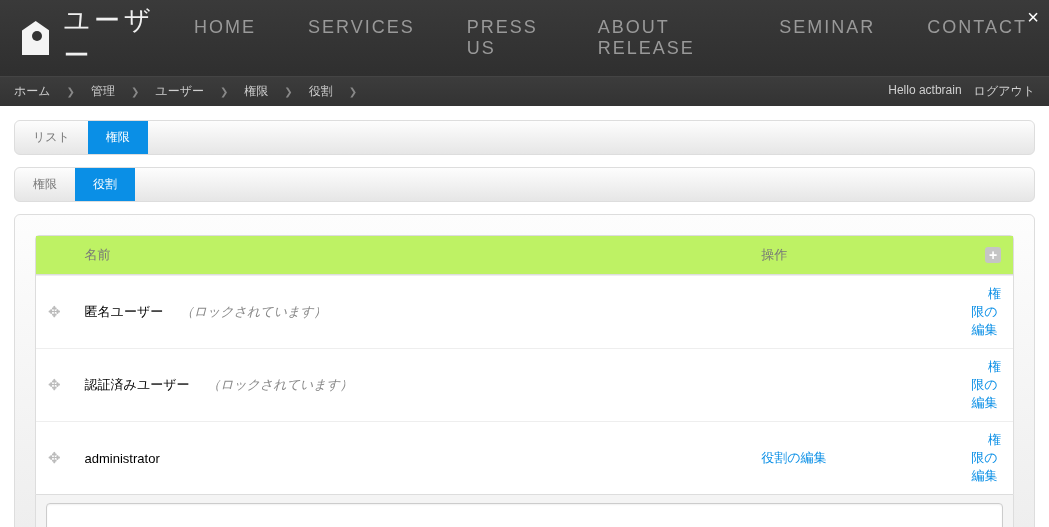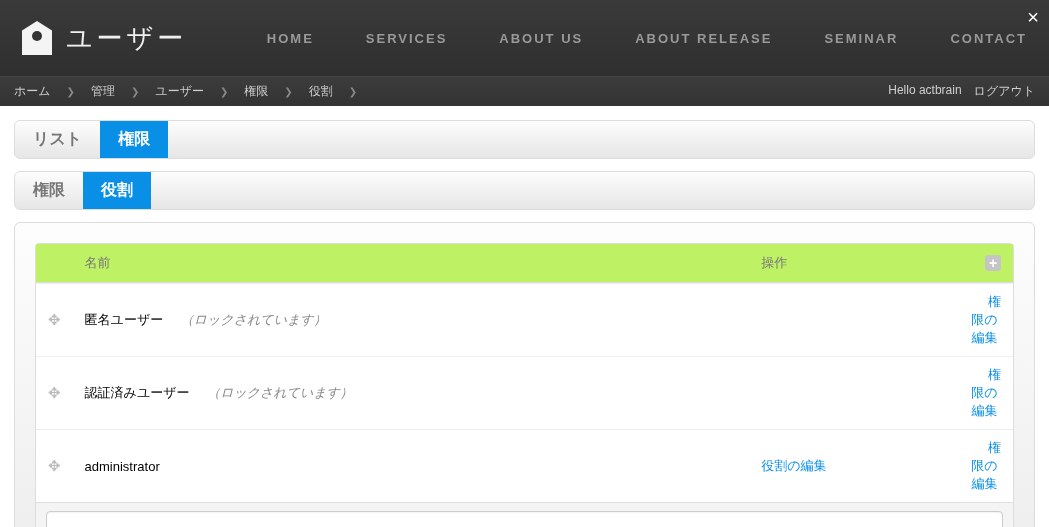--- a/index.html
+++ b/index.html
@@ -5,34 +5,34 @@
     * { box-sizing: border-box; margin: 0; padding: 0; }
     body { font-family: -apple-system, "Helvetica Neue", Arial, sans-serif; background: #fff; color: #333; width: 1049px; }
     a { text-decoration: none; }
 
     .topbar { background: linear-gradient(#3a3a3a, #2f2f2f); height: 76px; display: flex; align-items: center; justify-content: space-between; padding: 0 22px; position: relative; }
     .topbar-left { display: flex; align-items: center; gap: 14px; }
     .logo-icon { width: 30px; height: 34px; background: #f4f4f4; position: relative; clip-path: polygon(50% 0, 100% 28%, 100% 100%, 0 100%, 0 28%); }
     .logo-icon::after { content: ''; position: absolute; width: 10px; height: 10px; background: #333; border-radius: 50%; top: 10px; left: 10px; }
     .app-title { color: #f0f0f0; font-size: 26px; letter-spacing: 4px; font-weight: 300; }
     .top-nav { display: flex; gap: 32px; }
-    .top-nav a { color: #999; font-size: 13px; letter-spacing: 2px; font-weight: 700; padding-left: 20px; }
+    .top-nav a { color: #999; font-size: 18px; letter-spacing: 2px; font-weight: 400; padding-left: 20px; }
     .close-x { position: absolute; top: 6px; right: 10px; color: #fff; font-size: 20px; cursor: pointer; }
 
     .subbar { background: linear-gradient(#3c3c3c, #333); height: 30px; display: flex; justify-content: space-between; align-items: center; padding: 8px 14px; font-size: 12px; border-top: 1px solid #444; }
     .breadcrumb { display: flex; align-items: center; gap: 16px; }
     .breadcrumb a { color: #cfcfcf; }
     .breadcrumb .sep { color: #888; font-size: 10px; }
     .user-links { display: flex; gap: 12px; }
     .user-links a { color: #cfcfcf; }
 
     .content { padding: 14px; }
 
     .tabstrip { background: linear-gradient(#fdfdfd, #e6e6e6); border: 1px solid #ddd; border-radius: 6px; display: flex; align-items: center; margin-bottom: 12px; }
-    .tab { padding: 8px 18px; font-size: 16px; color: #777; cursor: pointer; font-weight: bold; }
+    .tab { padding: 8px 18px; font-size: 12px; color: #777; cursor: pointer; }
     .tab.active { background: #0a8fe6; color: #fff; border-radius: 0; }
 
     .panel { background: linear-gradient(#fdfdfd, #ececec); border: 1px solid #ddd; border-radius: 6px; padding: 20px; }
 
     .table { width: 100%; background: #fff; border: 1px solid #ddd; border-radius: 4px 4px 0 0; border-collapse: separate; border-spacing: 0; font-size: 13px; }
     .table thead th { background: #bef264; color: #777; font-weight: normal; text-align: left; padding: 10px 12px; border-bottom: 1px solid #ddd; }
     .table thead th:last-child { text-align: right; }
     .table td { padding: 9px 12px; border-top: 1px solid #eee; vertical-align: middle; }
     .drag-handle { color: #bbb; cursor: move; width: 24px; text-align: center; font-size: 15px; }
     .role-name { color: #000000; font-weight: 500; }
@@ -48,21 +48,21 @@
 <body>
 
 <div class="topbar">
   <div class="topbar-left">
     <span class="logo-icon"></span>
     <span class="app-title">ユーザー</span>
   </div>
   <nav class="top-nav">
     <a href="#">HOME</a>
     <a href="#">SERVICES</a>
-    <a href="#">ABOUT US</a>
+    <a href="#">PRESS US</a>
     <a href="#">ABOUT RELEASE</a>
     <a href="#">SEMINAR</a>
     <a href="#">CONTACT</a>
   </nav>
   <span class="close-x">×</span>
 </div>
 
 <div class="subbar">
   <div class="breadcrumb">
     <a href="#">ホーム</a>

